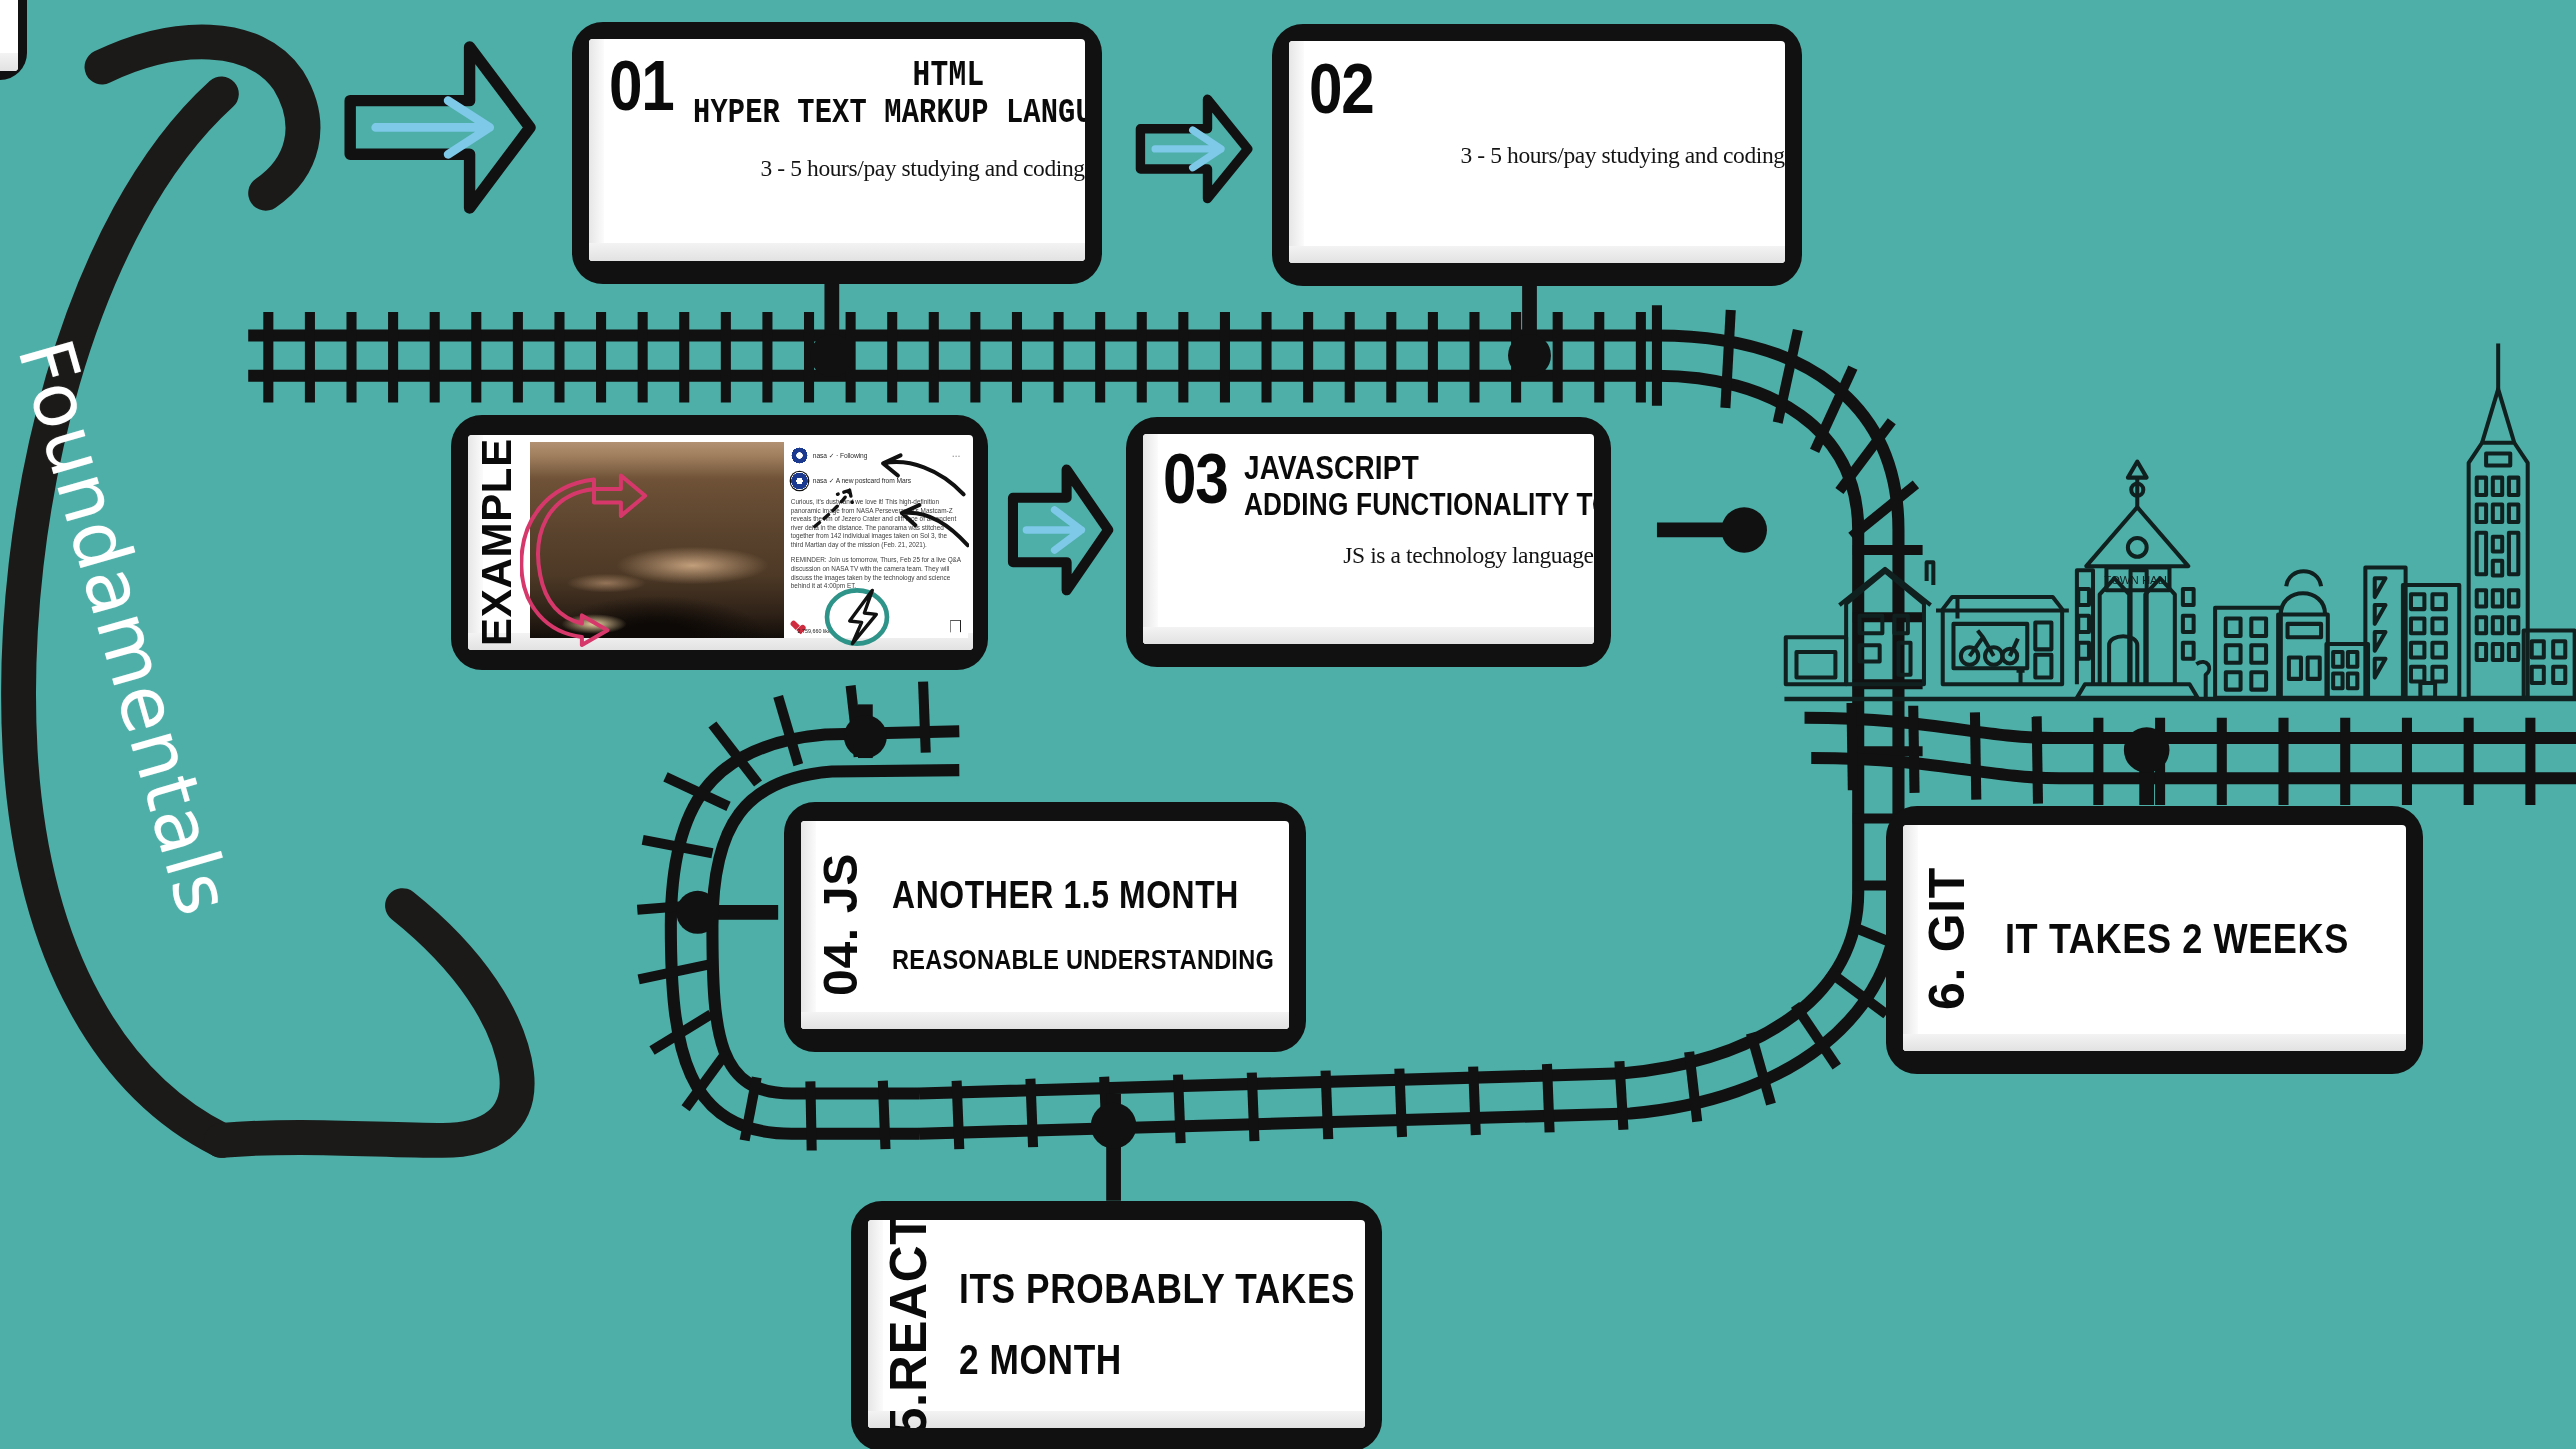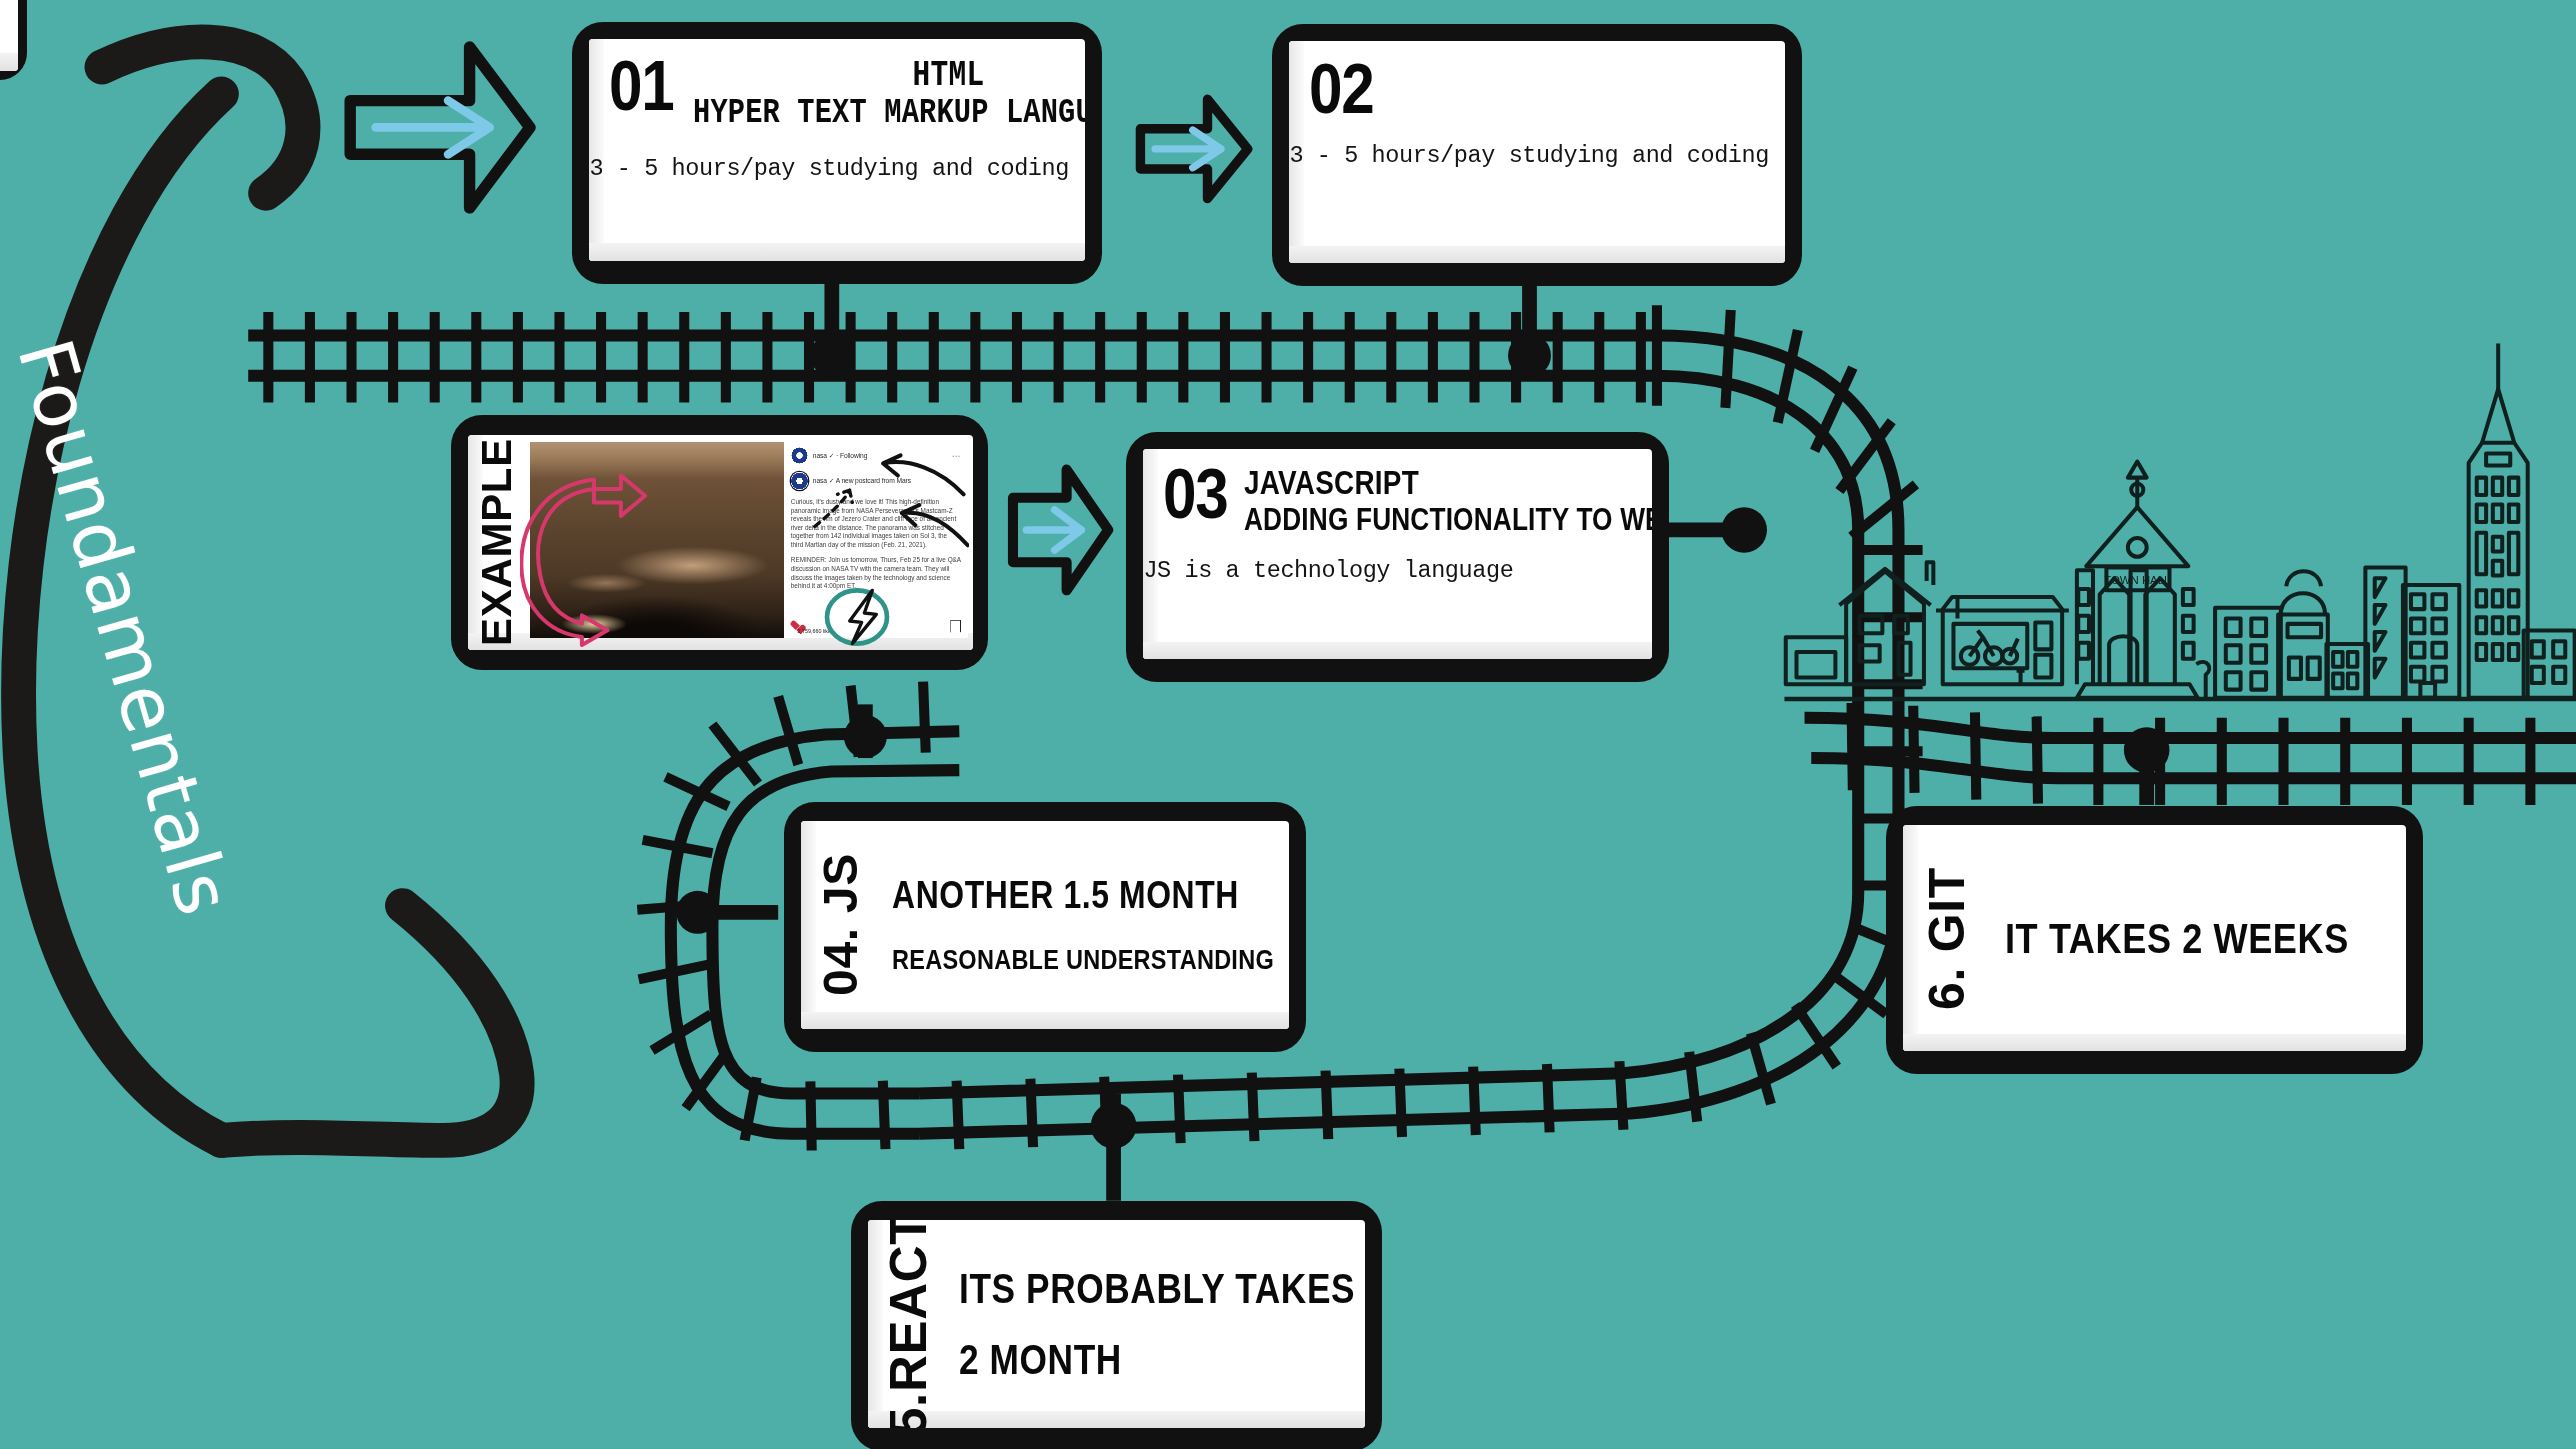--- a/index.html
+++ b/index.html
@@ -61,22 +61,22 @@
     font-weight:700;font-size:36px;line-height:1.0;color:#0a0a0a;
     letter-spacing:0.3px;text-align:center;transform:scaleX(.82);
     transform-origin:left top;white-space:nowrap;
   }
   .t2{
     font-weight:700;font-size:35px;line-height:1.05;color:#0a0a0a;
     letter-spacing:0.2px;transform:scaleX(.82);transform-origin:left top;
     white-space:nowrap;margin-top:1.3px;
   }
   .sub{
-    font-family:Liberation Mono, monospace;
-    font-size:23.5px;color:#141414;text-align:left;
+    font-family:Liberation Serif, serif;
+    font-size:23.5px;color:#141414;text-align:right;
     margin-top:23px;letter-spacing:-0.4px;white-space:nowrap;
   }
 
   
   .sidecard .inner{display:flex;align-items:stretch;}
   .vlabel{
     writing-mode:vertical-rl;
     transform:rotate(180deg);
     font-weight:700;
     color:#0a0a0a;
@@ -448,21 +448,21 @@
     <div class="screen">
       <div class="inner">
         <div class="numrow">
           <div class="bignum">02</div>
         </div>
         <div class="sub">3 - 5 hours/pay studying and coding</div>
       </div>
     </div>
   </div>
 
-  <div class="card" id="card-js" style="left:1126px;top:432px;width:543px;height:250px;">
+  <div class="card" id="card-js" style="left:1126px;top:417px;width:485px;height:250px;">
     <div class="screen">
       <div class="inner">
         <div class="numrow" style="padding-top:14.8px;">
           <div class="bignum">03</div>
           <div class="titleblk" style="">
             <div class="t1" style="text-align:left;font-size:34px;">JAVASCRIPT</div>
             <div class="t2" style="font-size:32px;margin-top:4px;">ADDING FUNCTIONALITY TO WEB</div>
           </div>
         </div>
         <div class="sub" style="margin-top:20px;">JS is a technology language</div>

